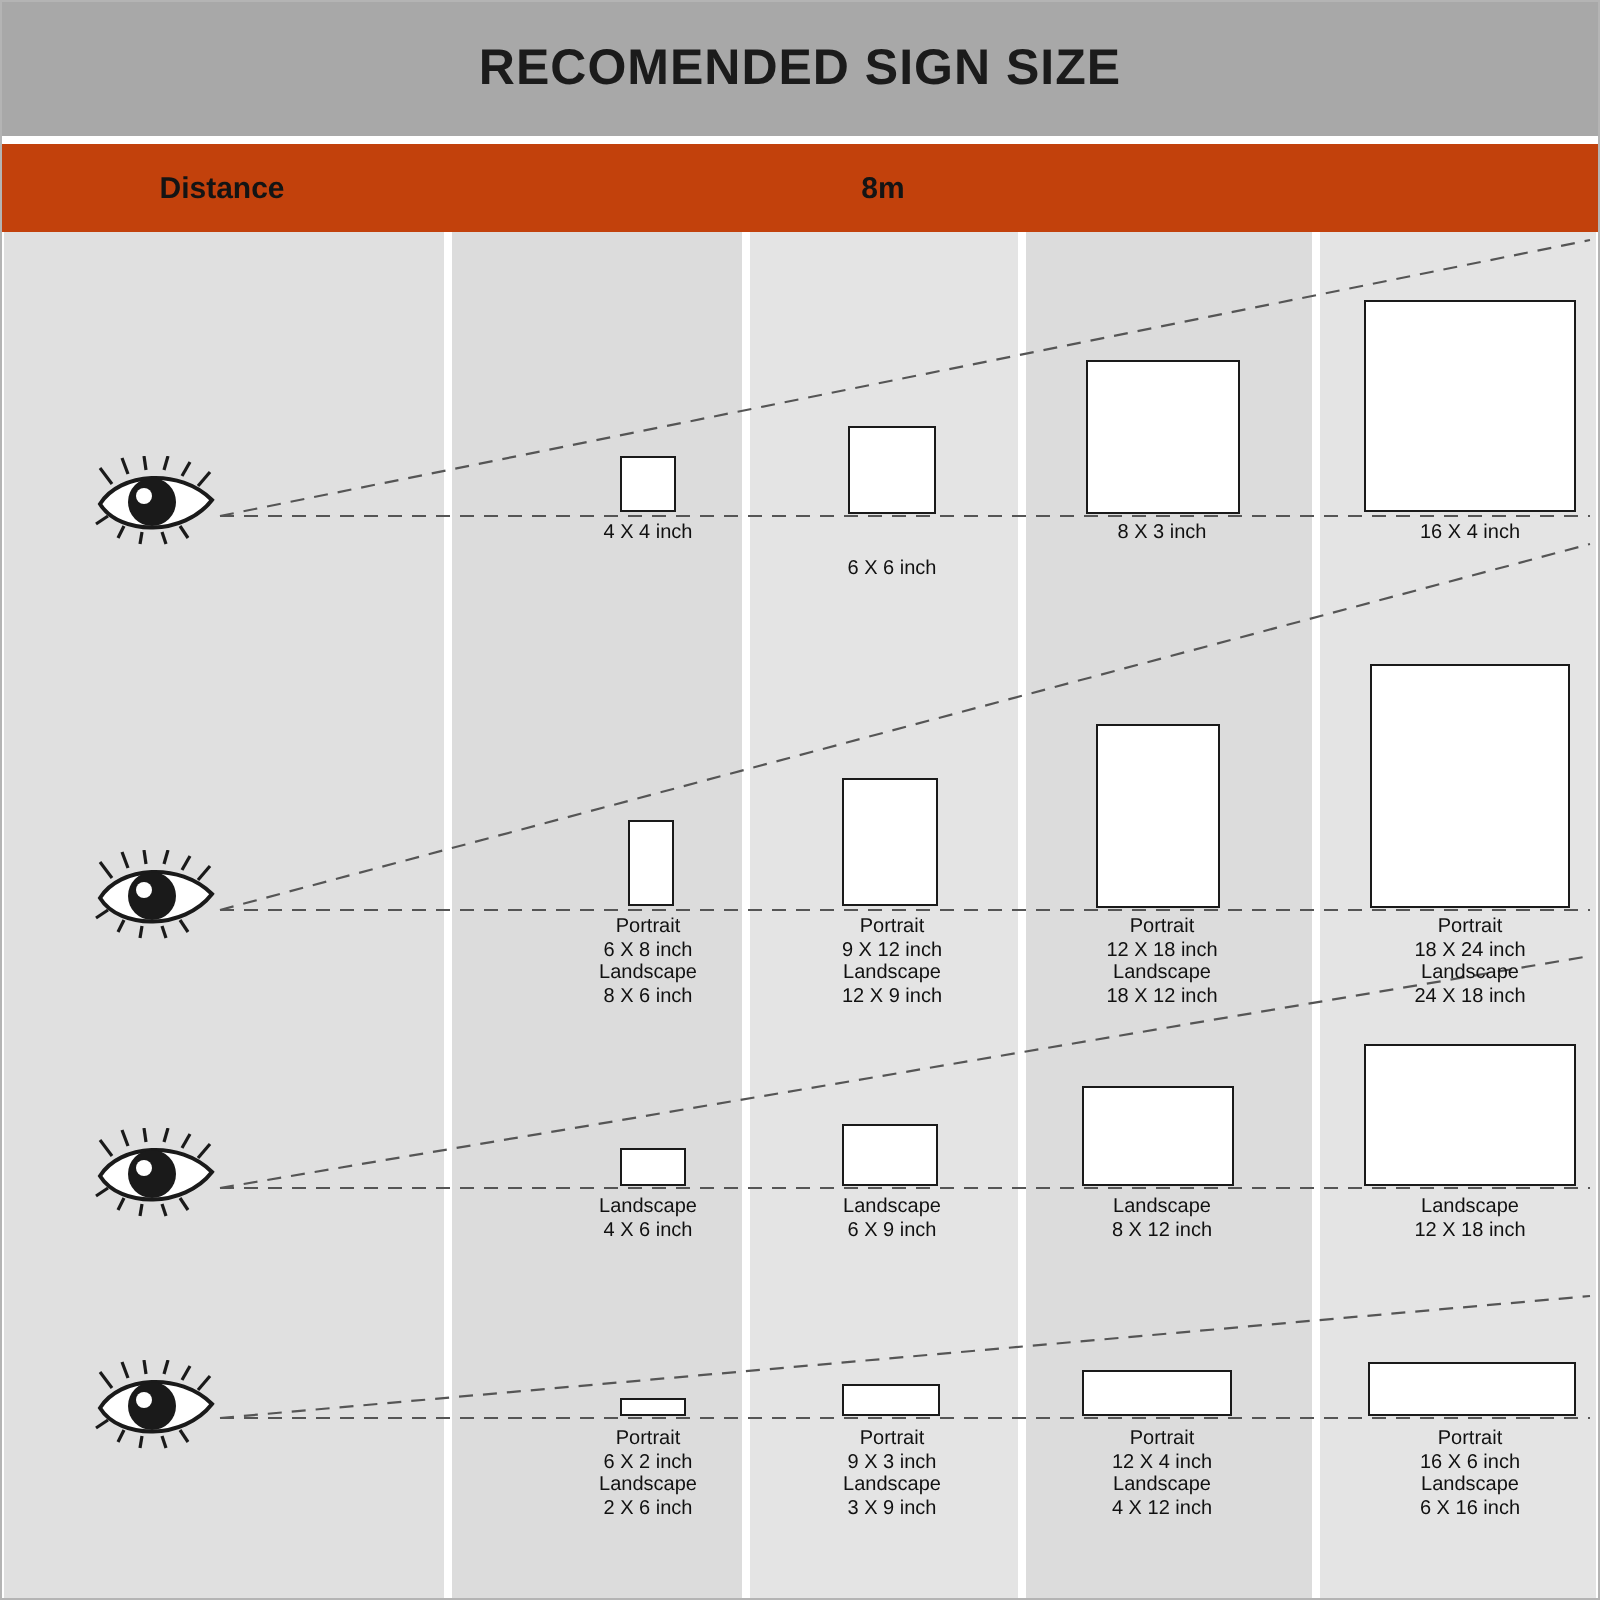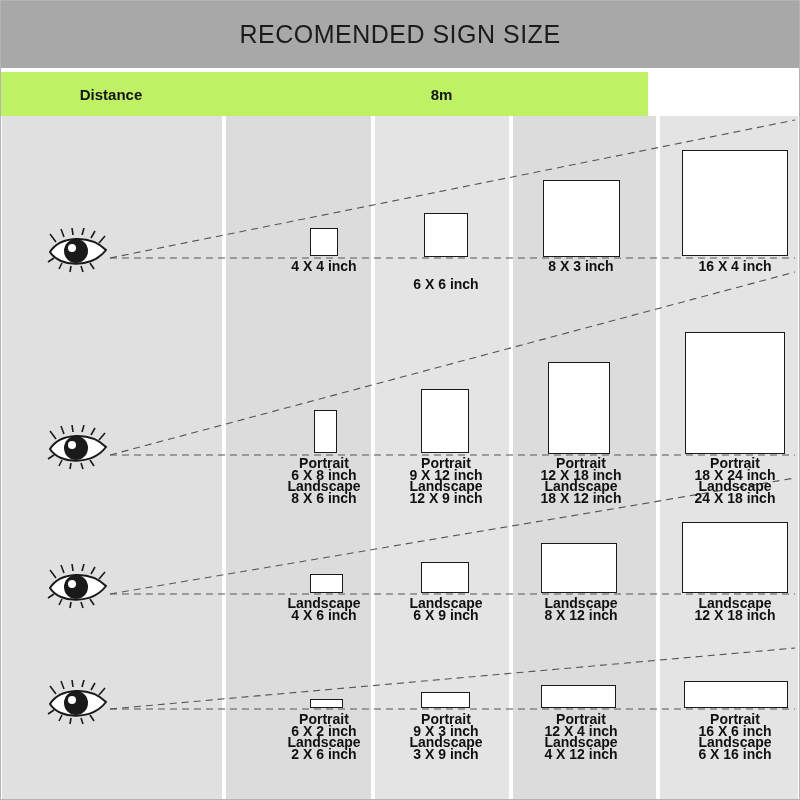--- a/index.html
+++ b/index.html
@@ -27,32 +27,32 @@
     height: 70px;
     background: #a8a8a8;
     border-bottom: 2px solid #ffffff;
     display: flex;
     align-items: center;
     justify-content: center;
     box-sizing: border-box;
   }
   .title-text {
     font-size: 25px;
-    font-weight: normal;
+    font-weight: bold;
     letter-spacing: 0.5px;
     color: #1b1b1b;
   }
   
   .header-row {
     position: absolute;
     left: 0;
     top: 72px;
-    width: 648px;
+    width: 800px;
     height: 44px;
-    background: #bef264;
+    background: #c2410c;
     box-sizing: border-box;
     padding-left: 12px;
   }
   .header-cell {
     position: absolute;
     top: 0;
     height: 44px;
     display: flex;
     align-items: center;
     justify-content: center;
@@ -85,23 +85,23 @@
   .sign {
     position: absolute;
     background: #ffffff;
     border: 1px solid #1a1a1a;
     box-sizing: border-box;
   }
   
   .caption {
     position: absolute;
     text-align: center;
-    font-size: 14px;
+    font-size: 10px;
     line-height: 11.5px;
-    font-weight: bold;
+    font-weight: normal;
     color: #111111;
     white-space: pre-line;
     box-sizing: border-box;
   }
   
   .sightlines {
     position: absolute;
     left: 0;
     top: 0;
     width: 800px;

